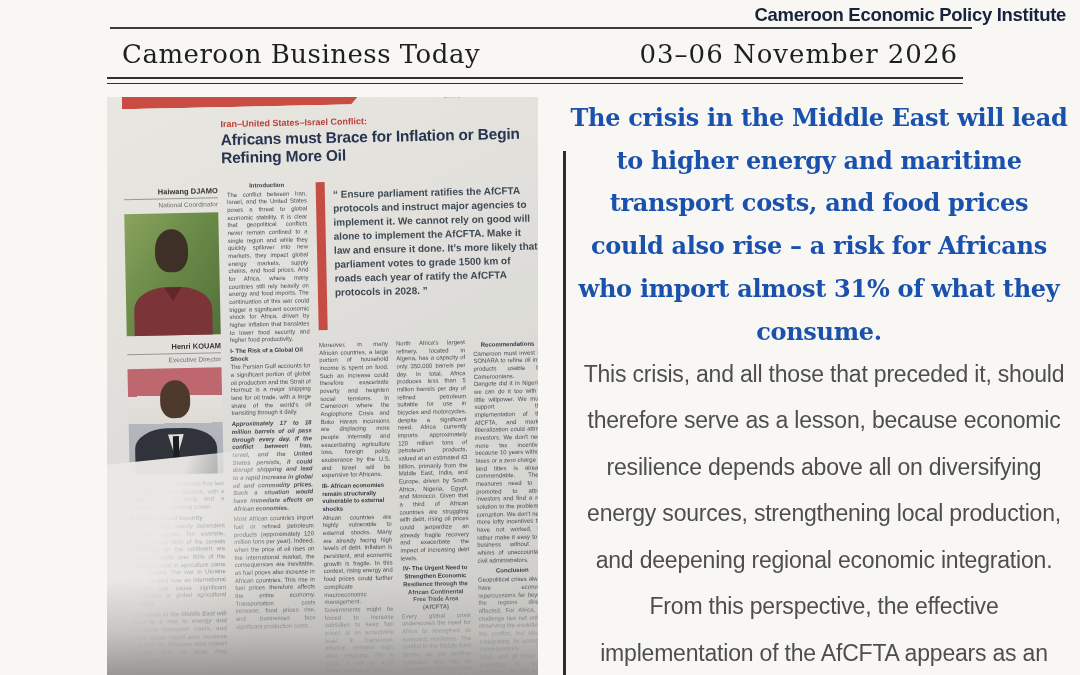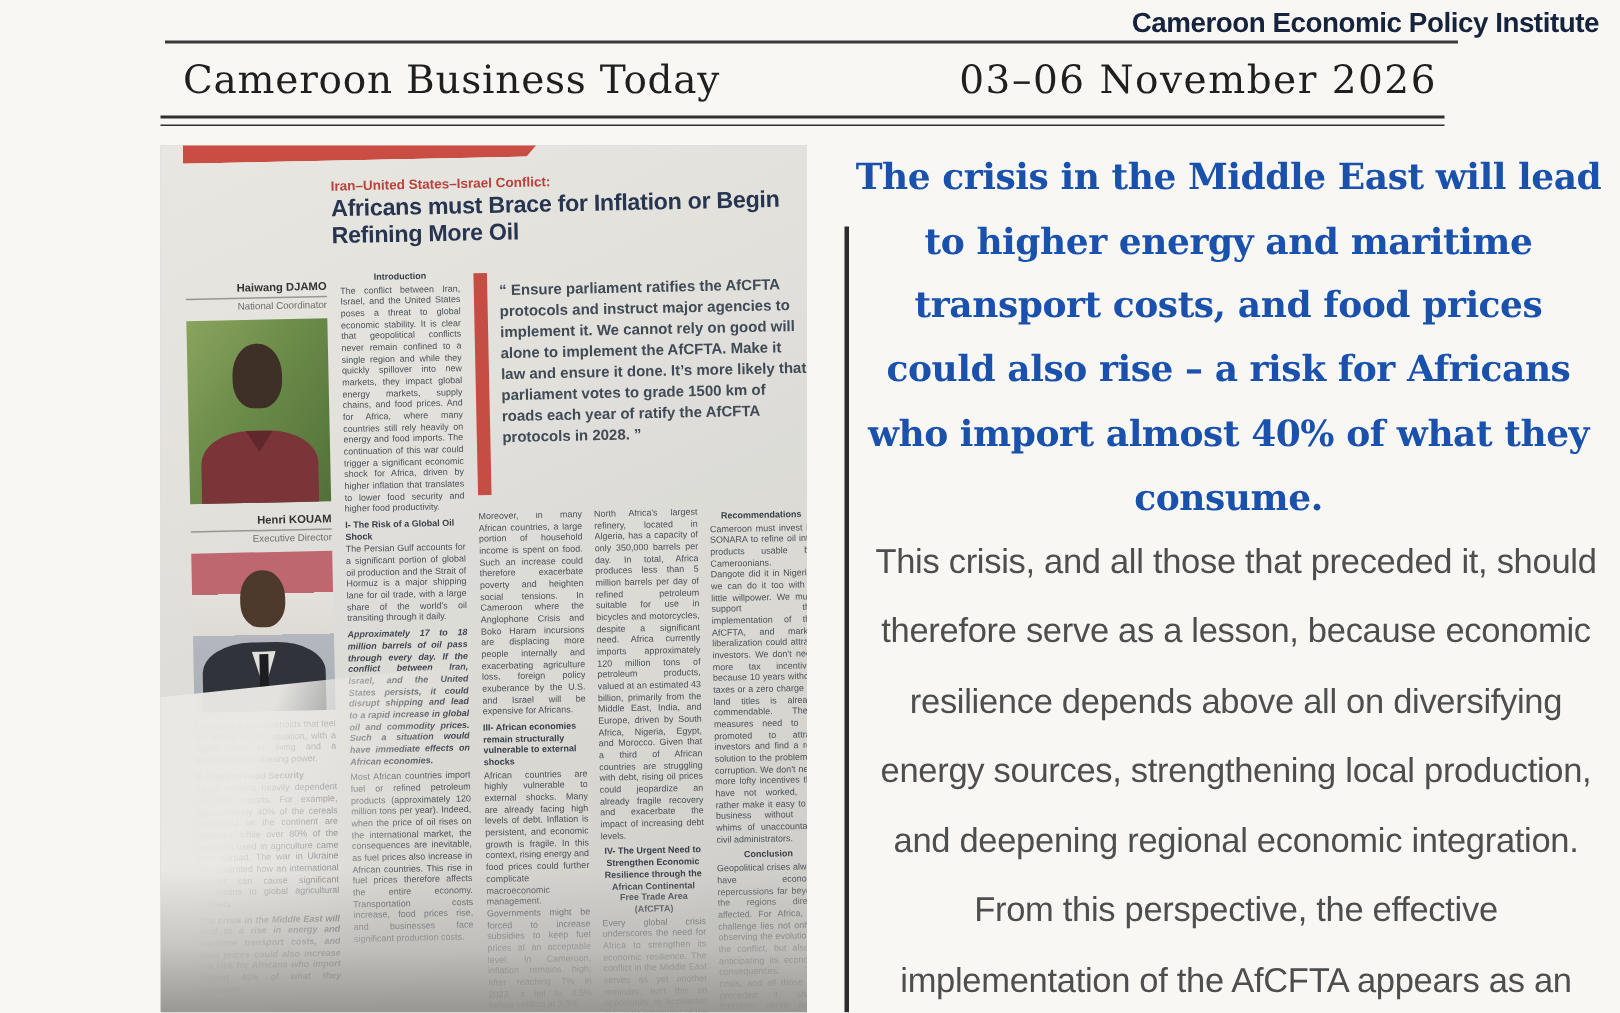--- a/index.html
+++ b/index.html
@@ -180,16 +180,16 @@
       </div>
 
       <div class="np-tint"></div>
     </div>
 
     <div class="np-glare"></div>
     <div class="np-fade"></div>
   </div>
 
   <div class="v-divider"></div>
-  <div class="hl-quote">The crisis in the Middle East will lead to higher energy and maritime transport costs, and food prices could also rise – a risk for Africans who import almost 40% of what they consume.</div>
+  <div class="hl-quote">The crisis in the Middle East will lead to higher energy and maritime transport costs, and food prices could also rise – a risk for Africans who import almost 31% of what they consume.</div>
   <div class="body-text">This crisis, and all those that preceded it, should therefore serve as a lesson, because economic resilience depends above all on diversifying energy sources, strengthening local production, and deepening regional economic integration. From this perspective, the effective implementation of the AfCFTA appears as an essential lever for strengthening the continent's economic resilience.</div>
 
 </div>
 
 </body></html>

